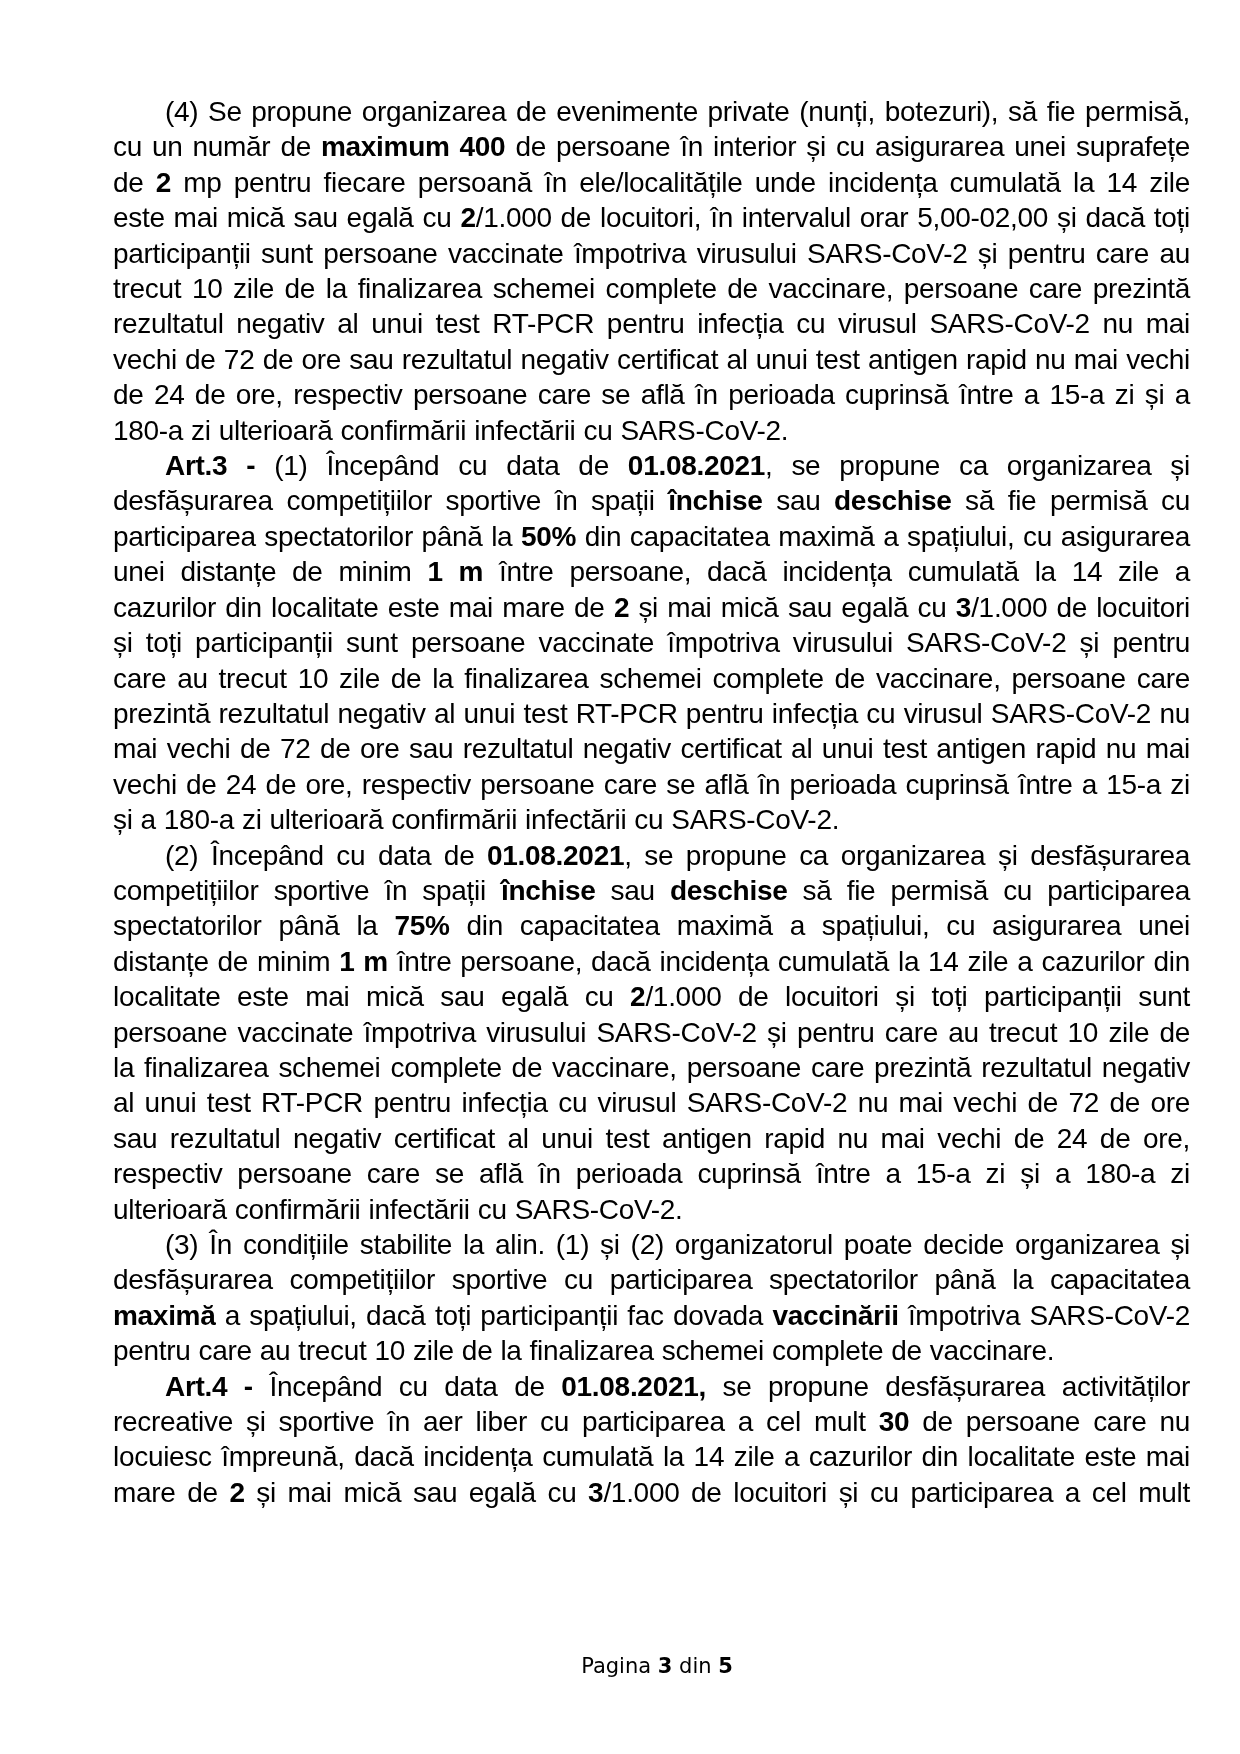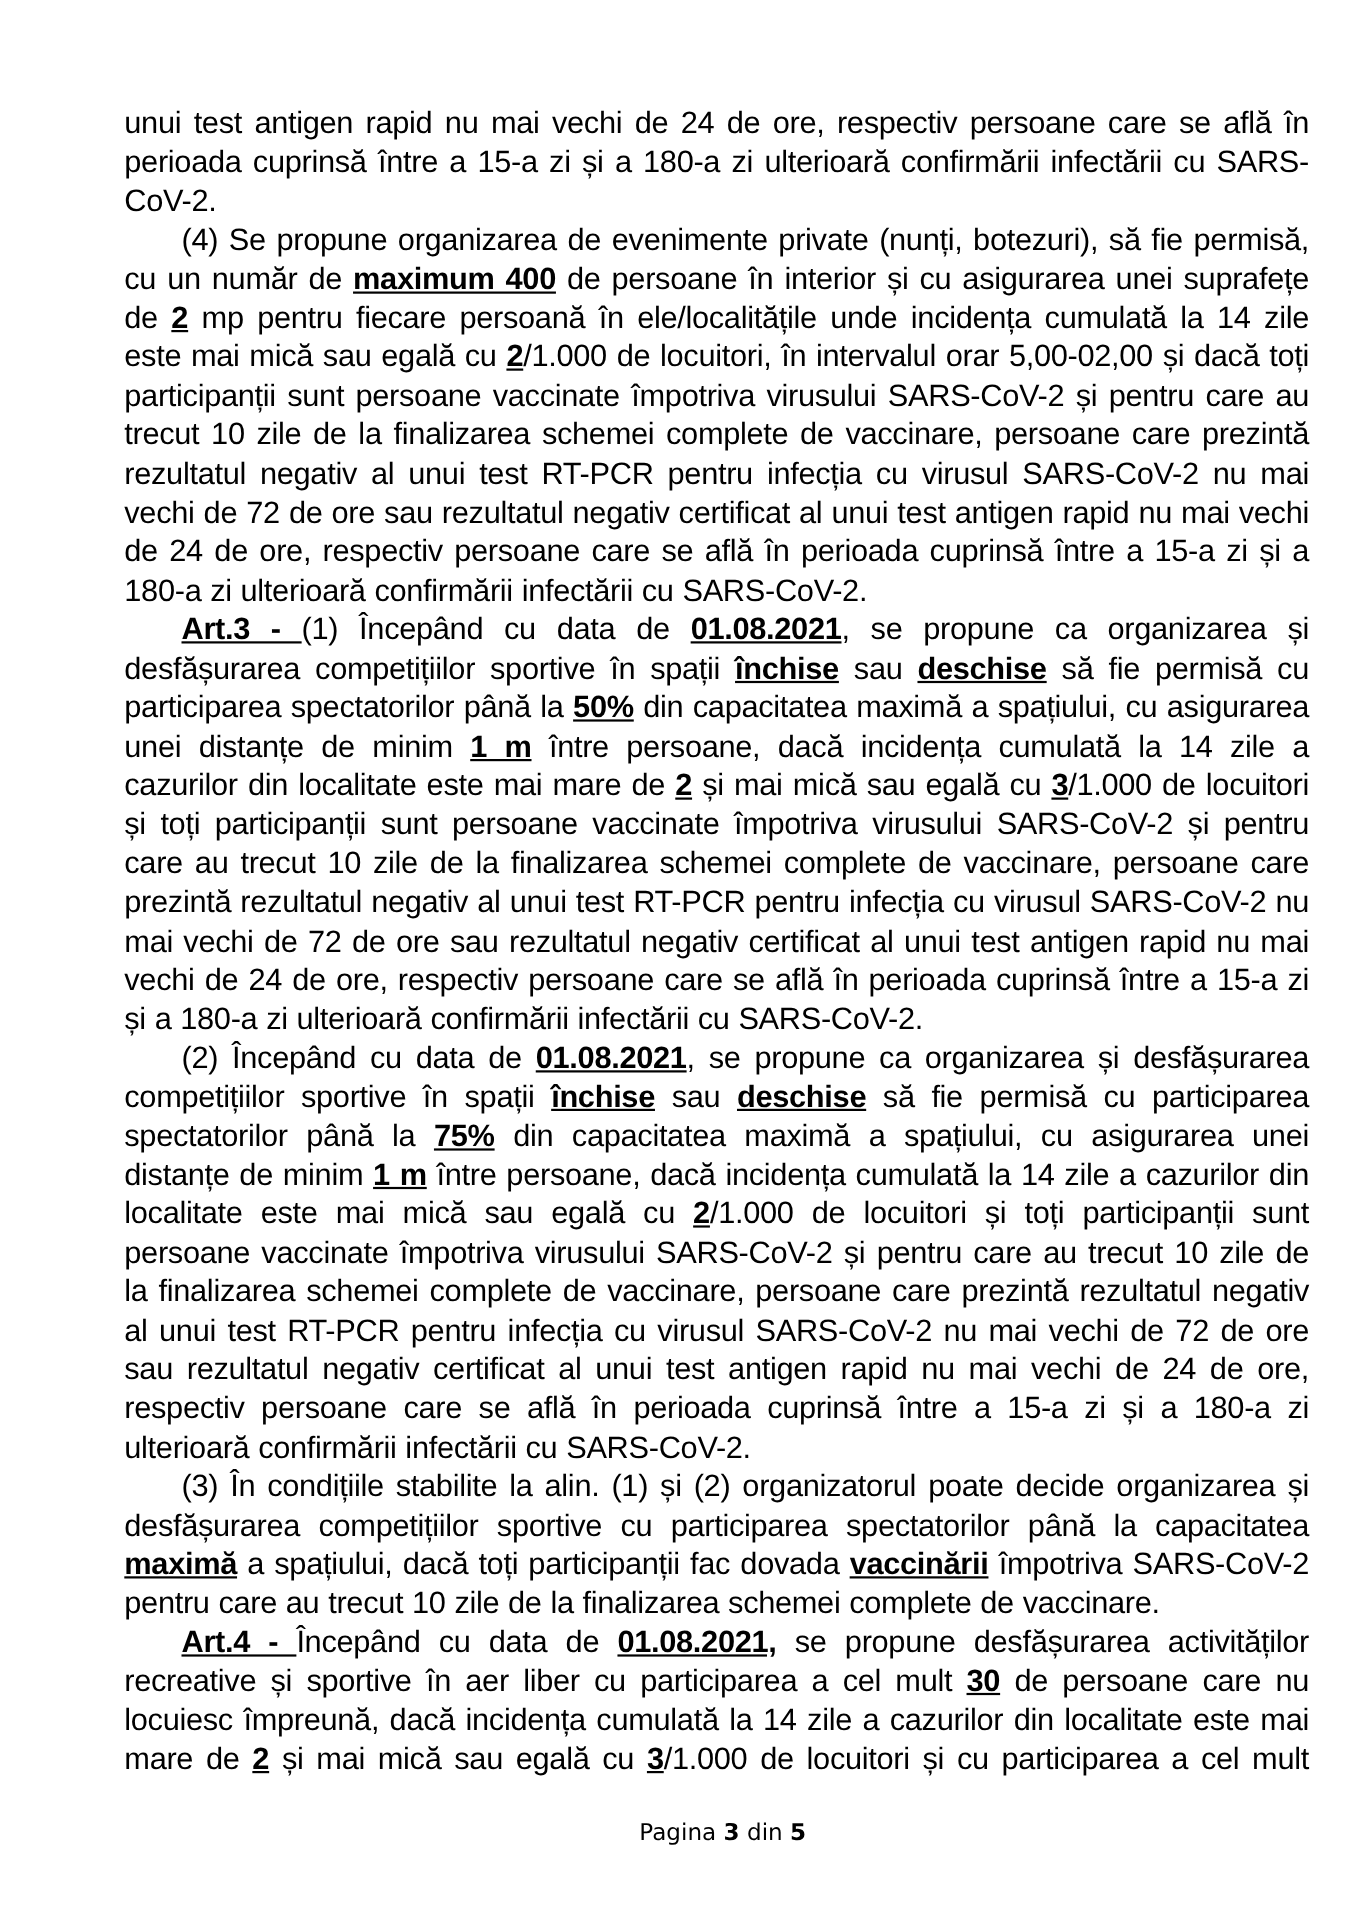--- a/index.html
+++ b/index.html
@@ -36,21 +36,20 @@
     color: #000000;
   }
   .para.indent {
     text-indent: 52px;
   }
   .para.jlast {
     text-align-last: justify;
   }
   .para b {
     font-weight: bold;
-    text-decoration: underline;
   }
   .footer {
     position: absolute;
     top: 1652px;
     left: 37px;
     width: 1240px;
     text-align: center;
     font-family: "DejaVu Sans", "Liberation Sans", sans-serif;
     font-size: 21px;
     line-height: 28px;
@@ -58,21 +57,20 @@
   }
   .footer b {
     font-weight: bold;
   }
 </style>
 </head>
 <body>
 
 <div class="page">
   <div class="doc-body">
-      <p class="para"><span>unui test antigen rapid nu mai vechi de 24 de ore, respectiv persoane care se află în perioada cuprinsă între a 15-a zi și a 180-a zi ulterioară confirmării infectării cu SARS-CoV-2.</span></p>
       <p class="para indent"><span>(4) Se propune organizarea de evenimente private (nunți, botezuri), să fie permisă, cu un număr de </span><b>maximum 400</b><span> de persoane în interior și cu asigurarea unei suprafețe de </span><b>2</b><span> mp pentru fiecare persoană în ele/localitățile unde incidența cumulată la 14 zile este mai mică sau egală cu </span><b>2</b><span>/1.000 de locuitori, în intervalul orar 5,00-02,00 și dacă toți participanții sunt persoane vaccinate împotriva virusului SARS-CoV-2 și pentru care au trecut 10 zile de la finalizarea schemei complete de vaccinare, persoane care prezintă rezultatul negativ al unui test RT-PCR pentru infecția cu virusul SARS-CoV-2 nu mai vechi de 72 de ore sau rezultatul negativ certificat al unui test antigen rapid nu mai vechi de 24 de ore, respectiv persoane care se află în perioada cuprinsă între a 15-a zi și a 180-a zi ulterioară confirmării infectării cu SARS-CoV-2.</span></p>
       <p class="para indent"><b>Art.3 - </b><span>(1) Începând cu data de </span><b>01.08.2021</b><span>, se propune ca organizarea și desfășurarea competițiilor sportive în spații </span><b>închise</b><span> sau </span><b>deschise</b><span> să fie permisă cu participarea spectatorilor până la </span><b>50%</b><span> din capacitatea maximă a spațiului, cu asigurarea unei distanțe de minim </span><b>1 m</b><span> între persoane, dacă incidența cumulată la 14 zile a cazurilor din localitate este mai mare de </span><b>2</b><span> și mai mică sau egală cu </span><b>3</b><span>/1.000 de locuitori și toți participanții sunt persoane vaccinate împotriva virusului SARS-CoV-2 și pentru care au trecut 10 zile de la finalizarea schemei complete de vaccinare, persoane care prezintă rezultatul negativ al unui test RT-PCR pentru infecția cu virusul SARS-CoV-2 nu mai vechi de 72 de ore sau rezultatul negativ certificat al unui test antigen rapid nu mai vechi de 24 de ore, respectiv persoane care se află în perioada cuprinsă între a 15-a zi și a 180-a zi ulterioară confirmării infectării cu SARS-CoV-2.</span></p>
       <p class="para indent"><span>(2) Începând cu data de </span><b>01.08.2021</b><span>, se propune ca organizarea și desfășurarea competițiilor sportive în spații </span><b>închise</b><span> sau </span><b>deschise</b><span> să fie permisă cu participarea spectatorilor până la </span><b>75%</b><span> din capacitatea maximă a spațiului, cu asigurarea unei distanțe de minim </span><b>1 m</b><span> între persoane, dacă incidența cumulată la 14 zile a cazurilor din localitate este mai mică sau egală cu </span><b>2</b><span>/1.000 de locuitori și toți participanții sunt persoane vaccinate împotriva virusului SARS-CoV-2 și pentru care au trecut 10 zile de la finalizarea schemei complete de vaccinare, persoane care prezintă rezultatul negativ al unui test RT-PCR pentru infecția cu virusul SARS-CoV-2 nu mai vechi de 72 de ore sau rezultatul negativ certificat al unui test antigen rapid nu mai vechi de 24 de ore, respectiv persoane care se află în perioada cuprinsă între a 15-a zi și a 180-a zi ulterioară confirmării infectării cu SARS-CoV-2.</span></p>
       <p class="para indent"><span>(3) În condițiile stabilite la alin. (1) și (2) organizatorul poate decide organizarea și desfășurarea competițiilor sportive cu participarea spectatorilor până la capacitatea </span><b>maximă</b><span> a spațiului, dacă toți participanții fac dovada </span><b>vaccinării</b><span> împotriva SARS-CoV-2 pentru care au trecut 10 zile de la finalizarea schemei complete de vaccinare.</span></p>
       <p class="para indent jlast"><b>Art.4 - </b><span>Începând cu data de </span><b>01.08.2021,</b><span> se propune desfășurarea activităților recreative și sportive în aer liber cu participarea a cel mult </span><b>30</b><span> de persoane care nu locuiesc împreună, dacă incidența cumulată la 14 zile a cazurilor din localitate este mai mare de </span><b>2</b><span> și mai mică sau egală cu </span><b>3</b><span>/1.000 de locuitori și cu participarea a cel mult</span></p>
     </div>
   <div class="footer"><span>Pagina </span><b>3</b><span> din </span><b>5</b></div>
 </div>
 
 </body></html>

